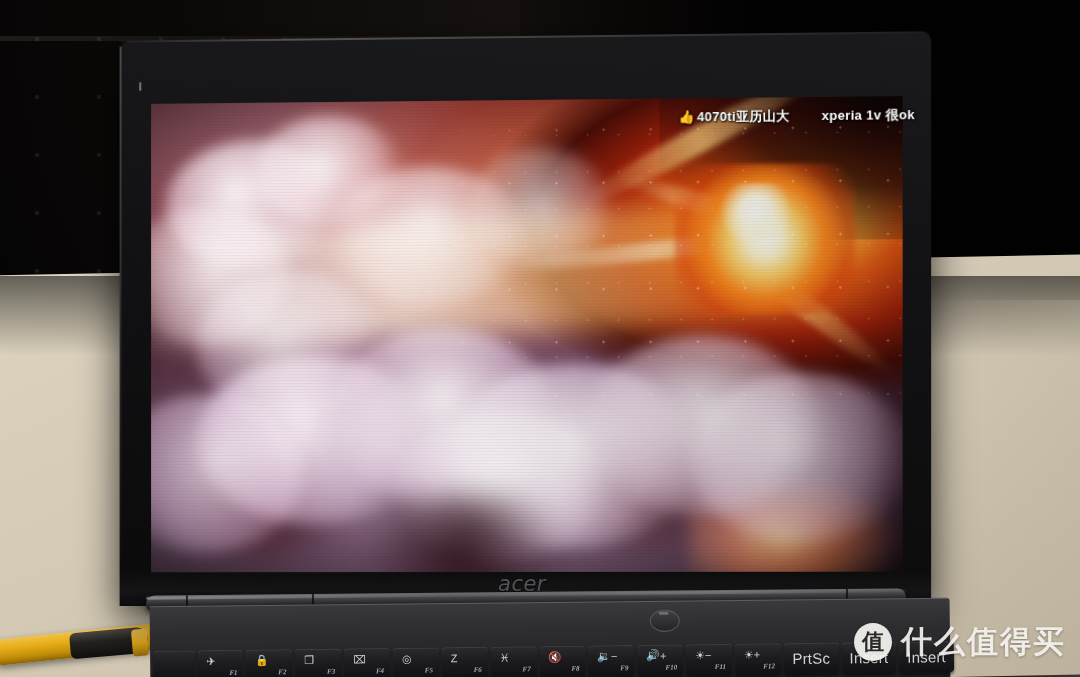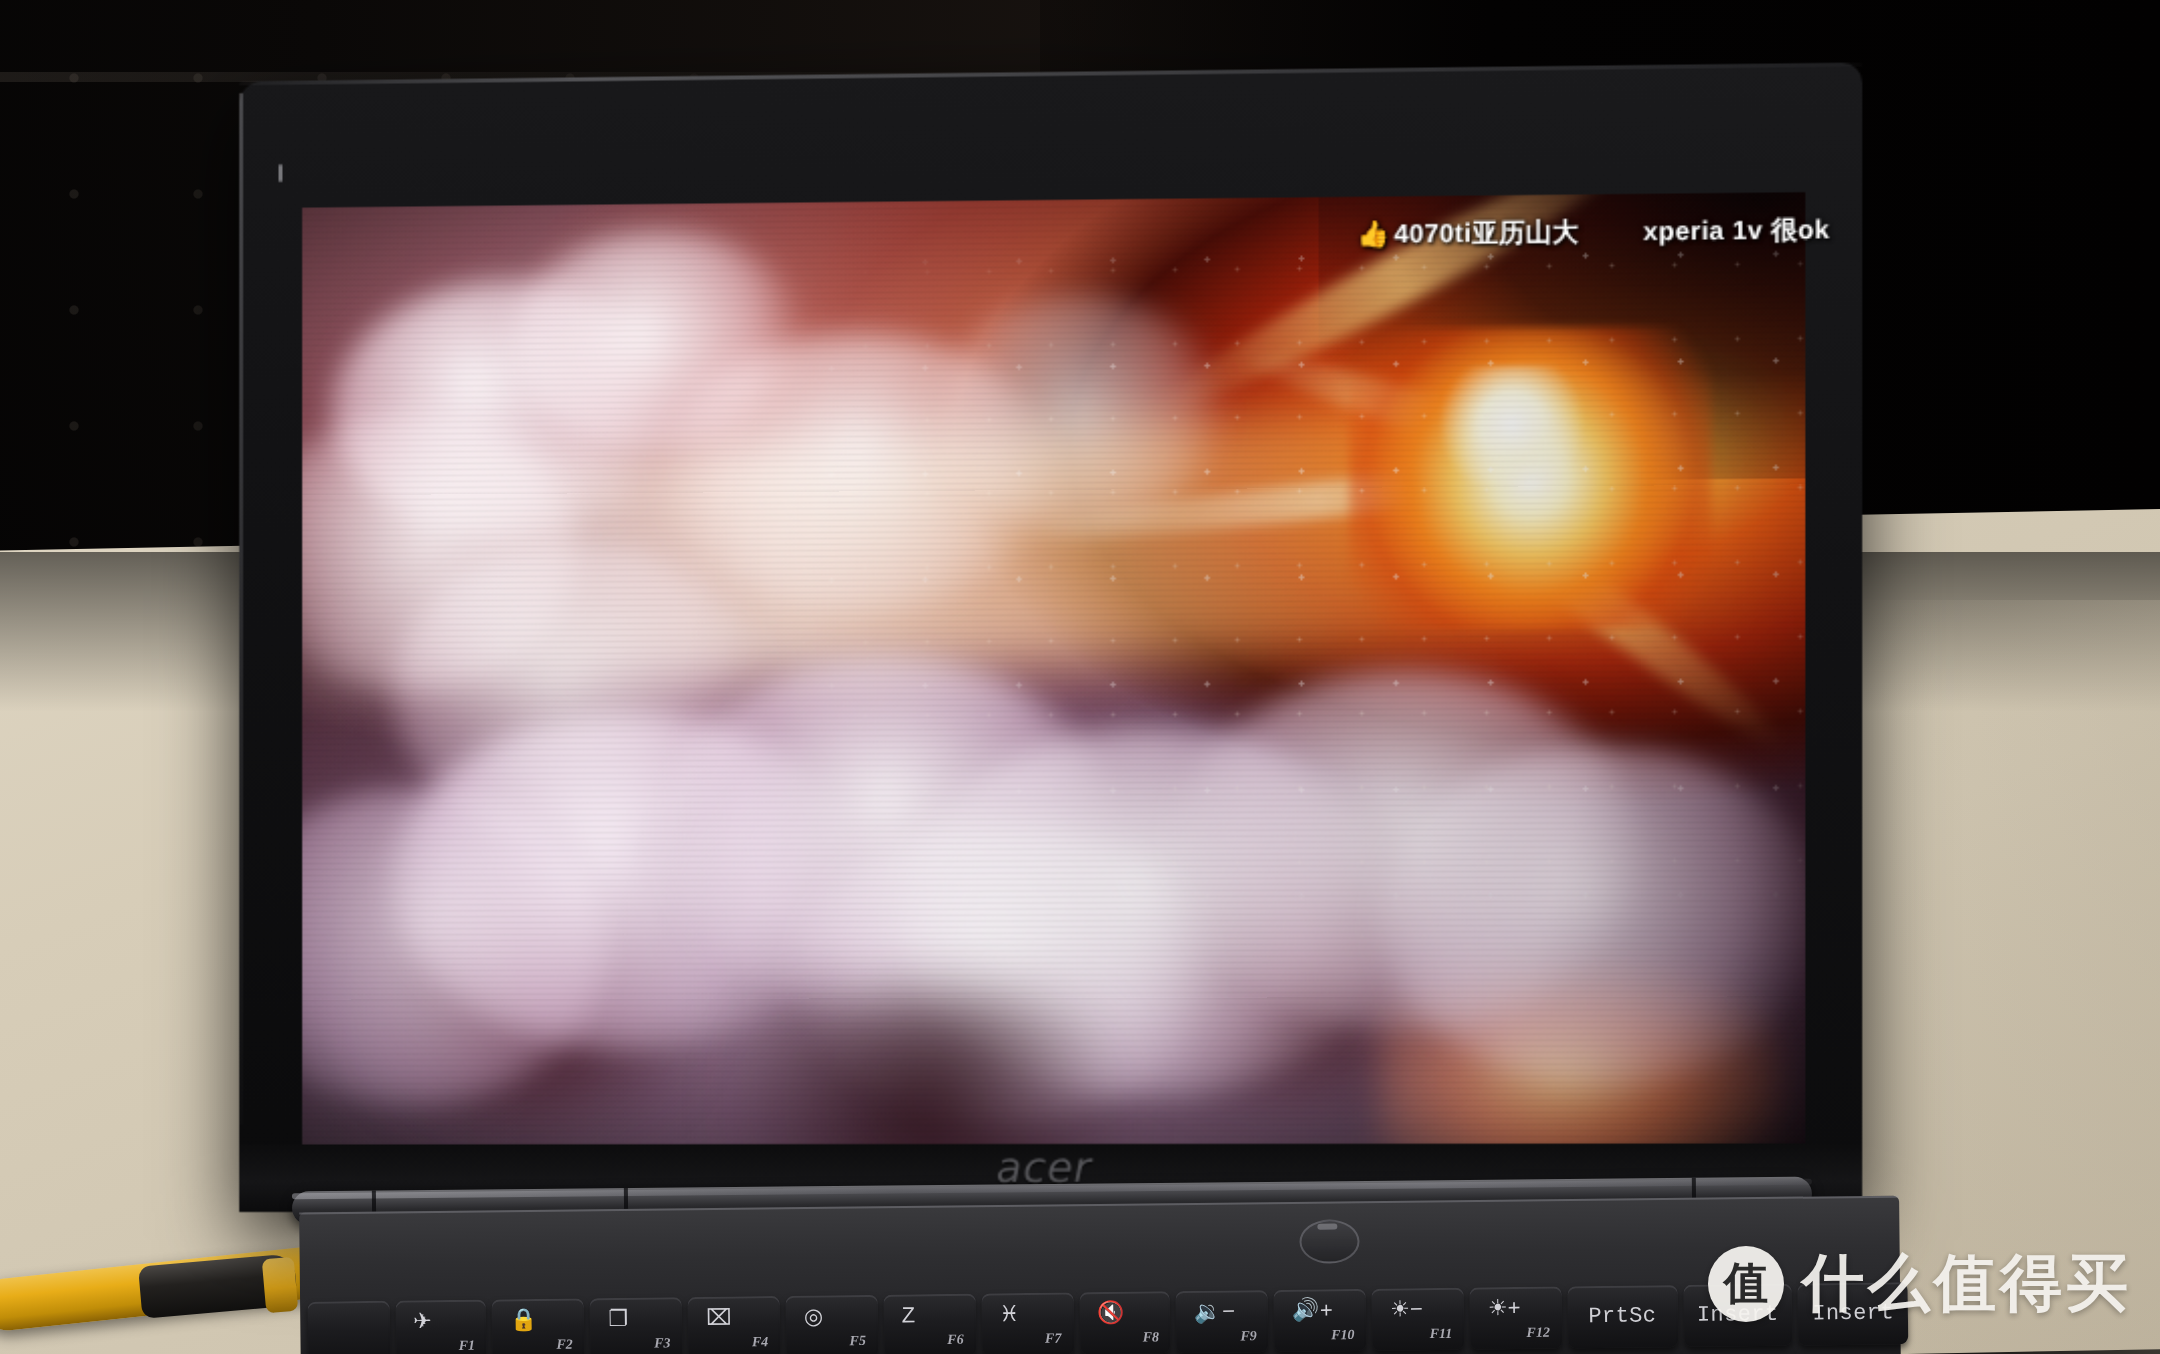--- a/index.html
+++ b/index.html
@@ -283,22 +283,22 @@
   }
   .k-icon{
     color:#d2d2d8;font-size:11px;position:absolute;left:9px;top:6px;line-height:1;
   }
   .k-sub{
     color:#a8a8b0;font-size:7px;font-style:italic;font-weight:600;
     font-family:"Liberation Serif",serif;
     position:absolute;right:6px;bottom:4px;
   }
   .k-label{
-    color:#cfcfd4;font-size:11px;letter-spacing:.2px;
-    font-family:Liberation Mono, monospace;
+    color:#cfcfd4;font-size:15px;letter-spacing:.2px;
+    font-family:Liberation Sans, sans-serif;
   }
 
   
   .watermark{
     position:absolute;right:14px;bottom:14px;
     display:flex;align-items:center;gap:9px;
     opacity:.93;
   }
   .wm-badge{
     width:38px;height:38px;border-radius:50%;

